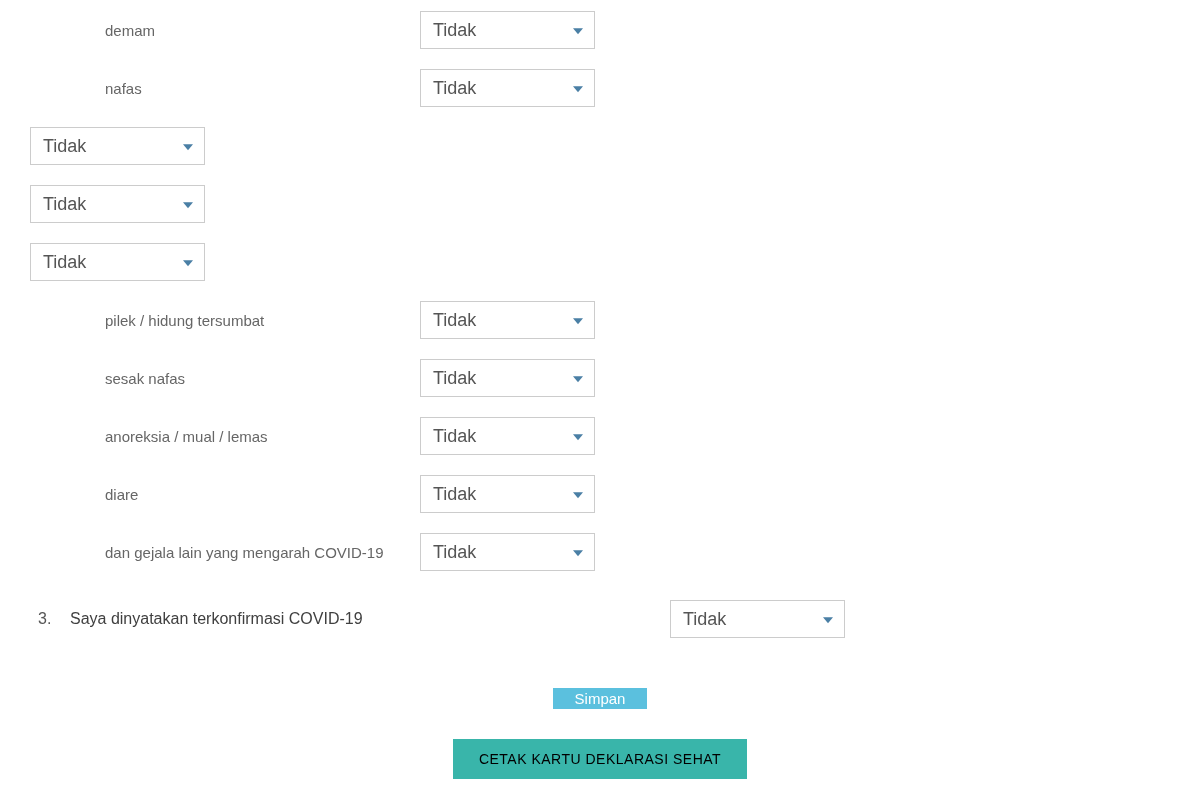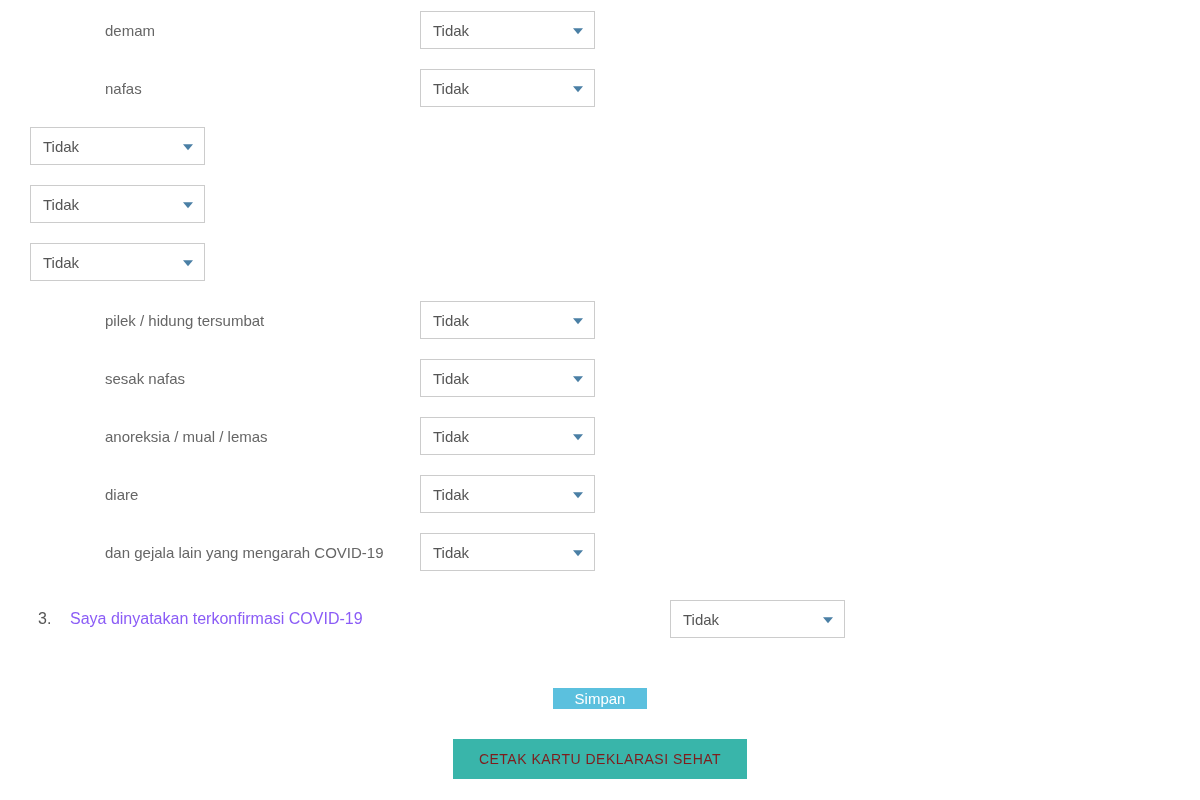--- a/index.html
+++ b/index.html
@@ -26,21 +26,21 @@
       color: #666;
     }
     .select-wrap {
       position: relative;
       width: 175px;
     }
     select {
       width: 100%;
       height: 38px;
       padding: 6px 28px 6px 12px;
-      font-size: 15px;
+      font-size: 18px;
       color: #555;
       background: #fff;
       border: 1px solid #ccc;
       appearance: none;
       -webkit-appearance: none;
       -moz-appearance: none;
       cursor: pointer;
     }
     .select-wrap::after {
       content: "";
@@ -63,41 +63,41 @@
     }
     .question-num {
       width: 40px;
       padding-left: 8px;
       font-size: 16px;
       color: #555;
     }
     .question-text {
       width: 600px;
       font-size: 16px;
-      color: #8b5cf6;
+      color: #404040;
     }
     .question-row .select-wrap {
       margin-left: 0;
     }
     .buttons-area {
       text-align: center;
       margin-top: 45px;
     }
     .btn-simpan {
       background: #5bc0de;
       color: #fff;
       border: none;
       padding: 2px 22px;
       font-size: 15px;
       cursor: pointer;
       margin-bottom: 30px;
     }
     .btn-cetak {
       background: #39b5aa;
-      color: #7f1d1d;
+      color: #000000;
       border: none;
       padding: 12px 26px;
       font-size: 14px;
       letter-spacing: 0.5px;
       cursor: pointer;
     }
   </style>
 </head>
 <body>
 

